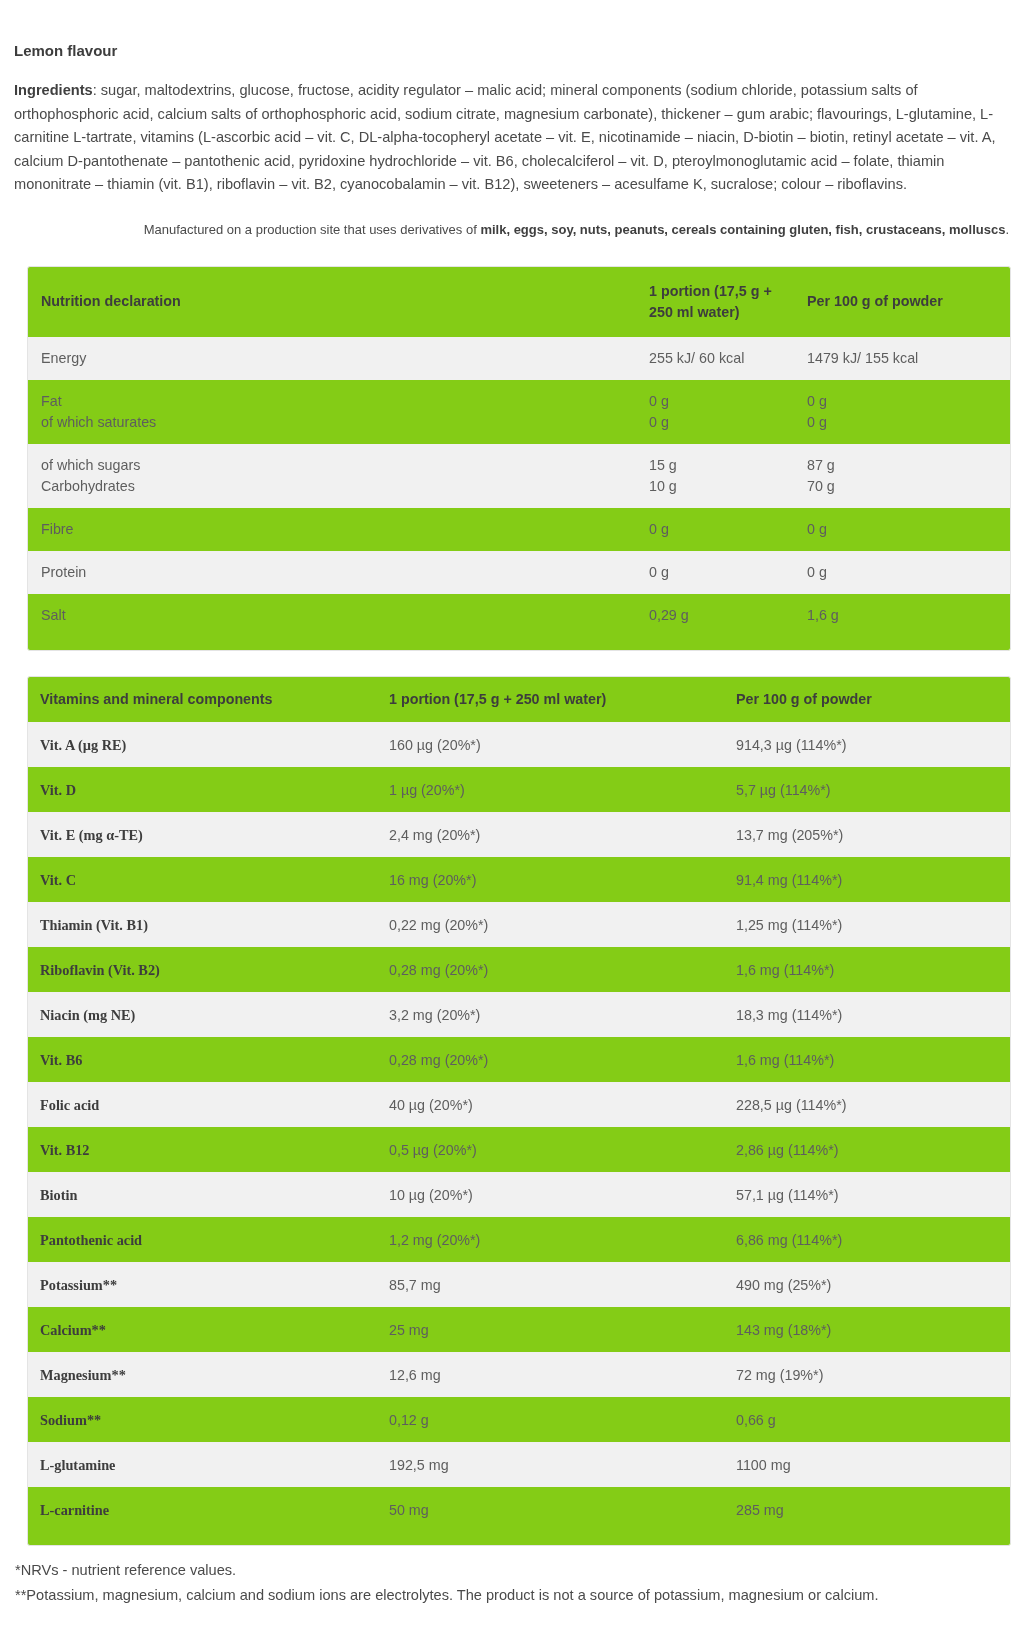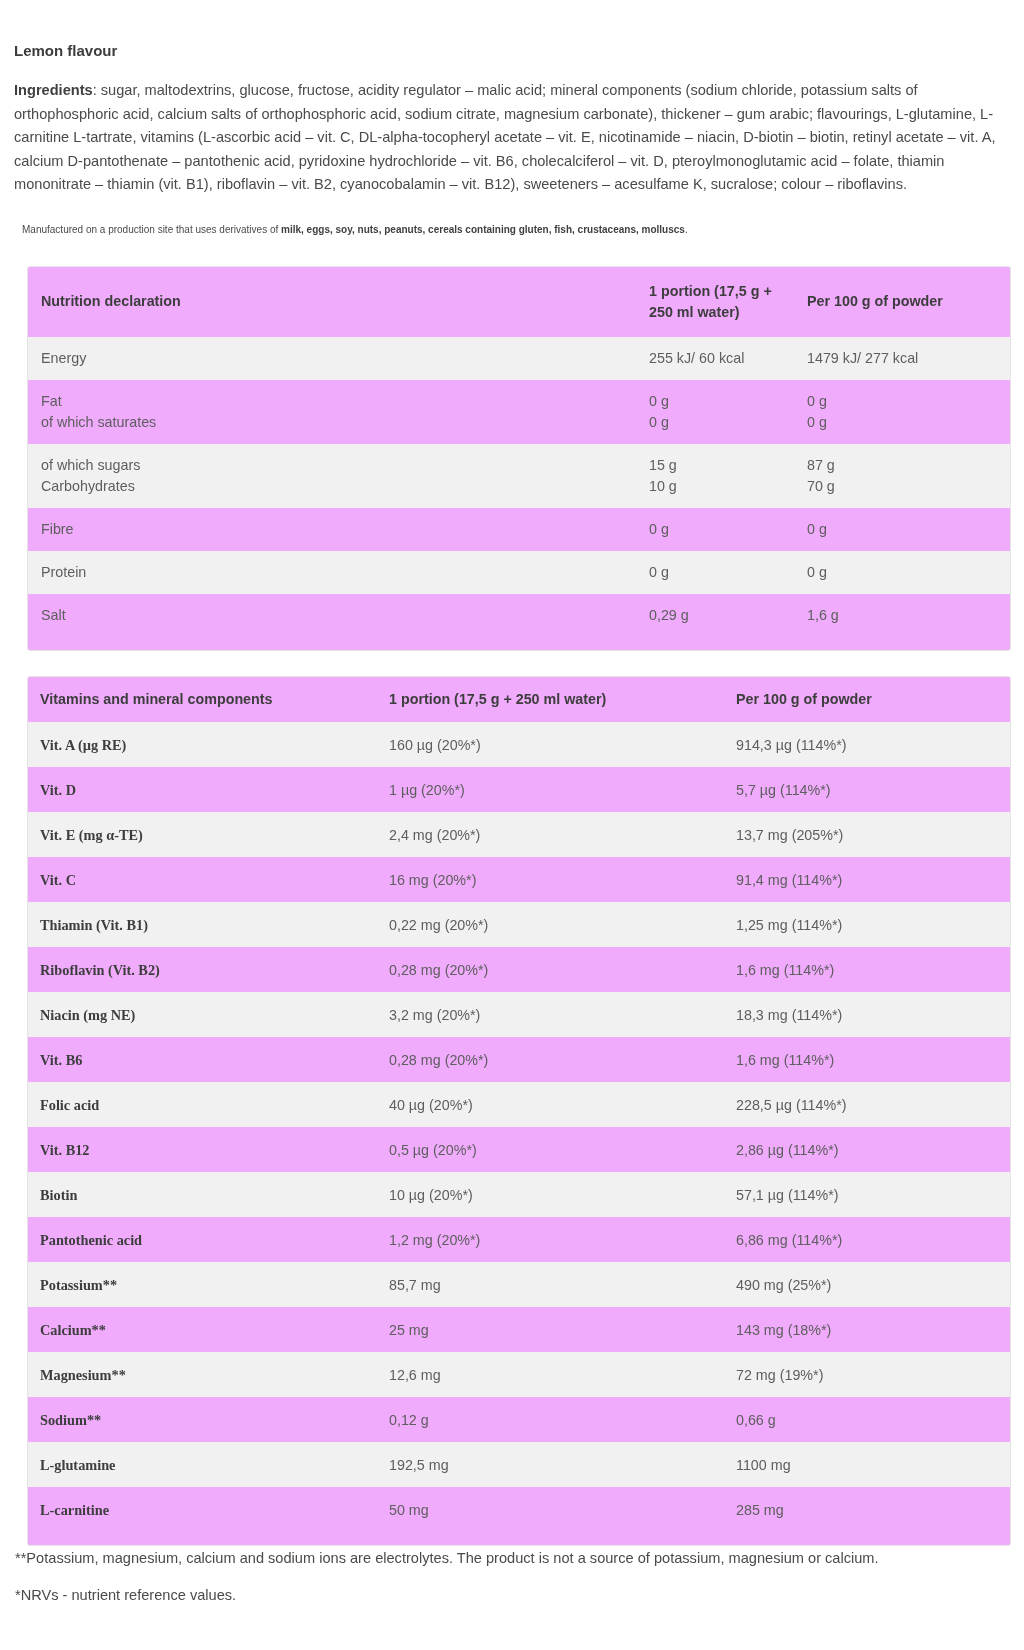--- a/index.html
+++ b/index.html
@@ -29,36 +29,37 @@
     font-size: 14.6px;
     line-height: 23.5px;
     color: #4a4a4a;
     max-width: 995px;
   }
   .ingredients b, .manufactured b {
     color: #3f3f3f;
     font-weight: bold;
   }
   .manufactured {
-    margin: 22px 0 0 8px;
-    font-size: 10px;
+    margin: 22px 0 0 0;
+    font-size: 13px;
     line-height: 22px;
     color: #4a4a4a;
     max-width: 995px;
+    text-align: right;
   }
   
   .ntable {
     margin: 25px 0 0 13px;
     width: 984px;
     box-sizing: border-box;
     border: 1px solid #e4e4e4;
     border-radius: 3px;
     font-size: 14.3px;
     padding-bottom: 13px;
-    background: #f0abfc;
+    background: #84cc16;
   }
   .row {
     display: grid;
   }
   .decl .row { grid-template-columns: 621px 158px 1fr; }
   .vits .row { grid-template-columns: 361px 347px 1fr; }
   .cell {
     padding: 11px 12px 11px 0;
     line-height: 21px;
     color: #5e5e5e;
@@ -109,21 +110,21 @@
     </div>
     <div id="decl-body">
         <div class="row stripe">
           <div class="cell label-cell">
             <div>Energy</div>
           </div>
           <div class="cell">
             <div>255 kJ/ 60 kcal</div>
           </div>
           <div class="cell">
-            <div>1479 kJ/ 277 kcal</div>
+            <div>1479 kJ/ 155 kcal</div>
           </div>
         </div>
         <div class="row">
           <div class="cell label-cell">
             <div>Fat</div>
             <div>of which saturates</div>
           </div>
           <div class="cell">
             <div>0 g</div>
             <div>0 g</div>
@@ -384,16 +385,16 @@
           <div class="cell">
             <div>50 mg</div>
           </div>
           <div class="cell">
             <div>285 mg</div>
           </div>
         </div>
       </div>
   </section>
 
+  <p class="footnote first">*NRVs - nutrient reference values.</p>
   <p class="footnote">**Potassium, magnesium, calcium and sodium ions are electrolytes. The product is not a source of potassium, magnesium or calcium.</p>
-  <p class="footnote first">*NRVs - nutrient reference values.</p>
 
 </div>
 
 </body></html>

